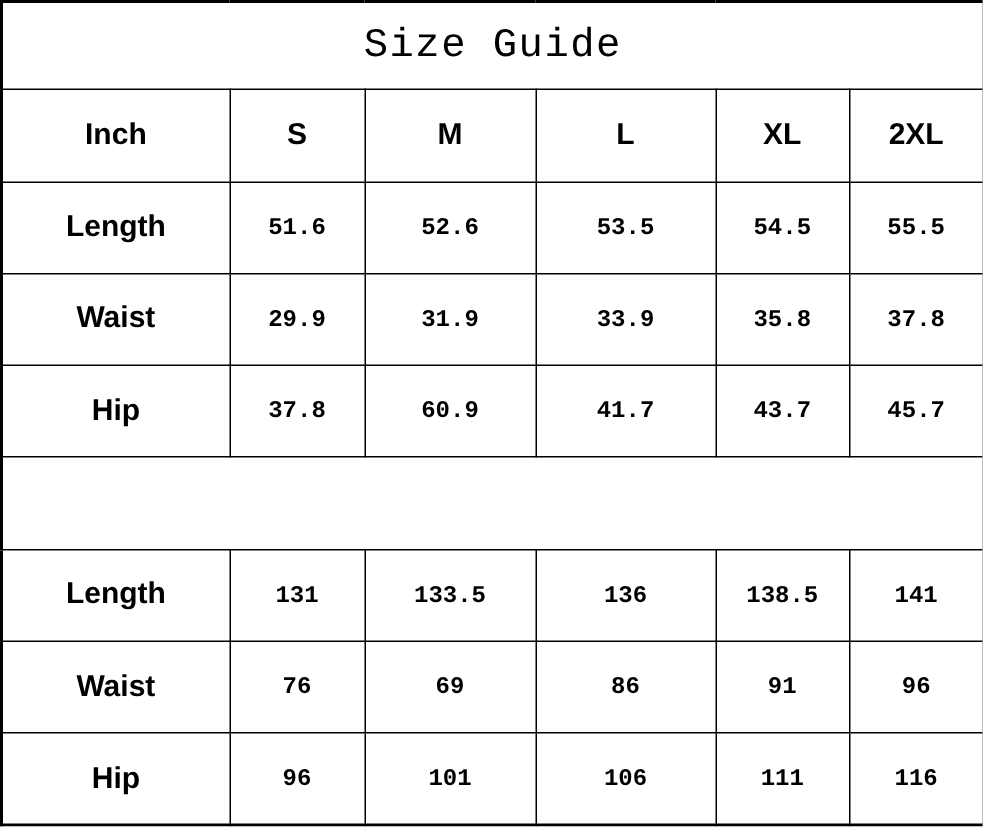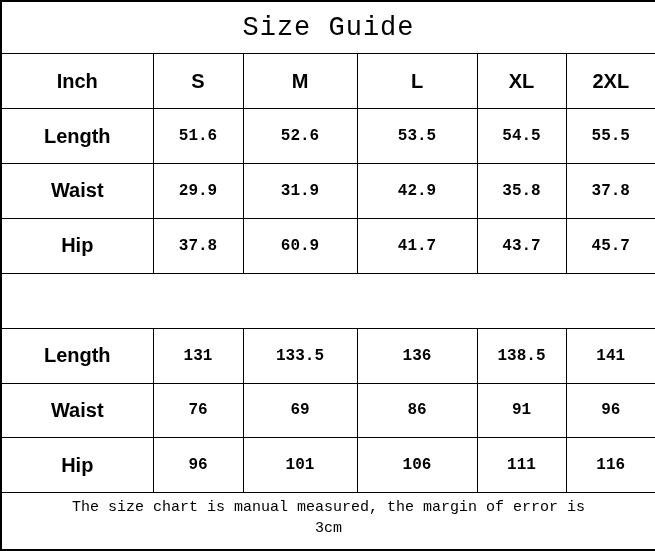--- a/index.html
+++ b/index.html
@@ -98,21 +98,21 @@
       <td class="num-cell">52.6</td>
       <td class="num-cell">53.5</td>
       <td class="num-cell">54.5</td>
       <td class="num-cell">55.5</td>
     </tr>
 
     <tr class="r-data">
       <td class="label-cell">Waist</td>
       <td class="num-cell">29.9</td>
       <td class="num-cell">31.9</td>
-      <td class="num-cell">42.9</td>
+      <td class="num-cell">33.9</td>
       <td class="num-cell">35.8</td>
       <td class="num-cell">37.8</td>
     </tr>
 
     <tr class="r-data">
       <td class="label-cell">Hip</td>
       <td class="num-cell">37.8</td>
       <td class="num-cell">60.9</td>
       <td class="num-cell">41.7</td>
       <td class="num-cell">43.7</td>
@@ -144,21 +144,15 @@
 
     <tr class="r-data">
       <td class="label-cell">Hip</td>
       <td class="num-cell">96</td>
       <td class="num-cell">101</td>
       <td class="num-cell">106</td>
       <td class="num-cell">111</td>
       <td class="num-cell">116</td>
     </tr>
 
-    <tr class="r-footer">
-      <td colspan="6" class="footer-cell">
-        <div>The size chart is manual measured, the margin of error is</div>
-        <div>3cm</div>
-      </td>
-    </tr>
   </tbody>
     </table>
 </div>
 
 </body></html>

